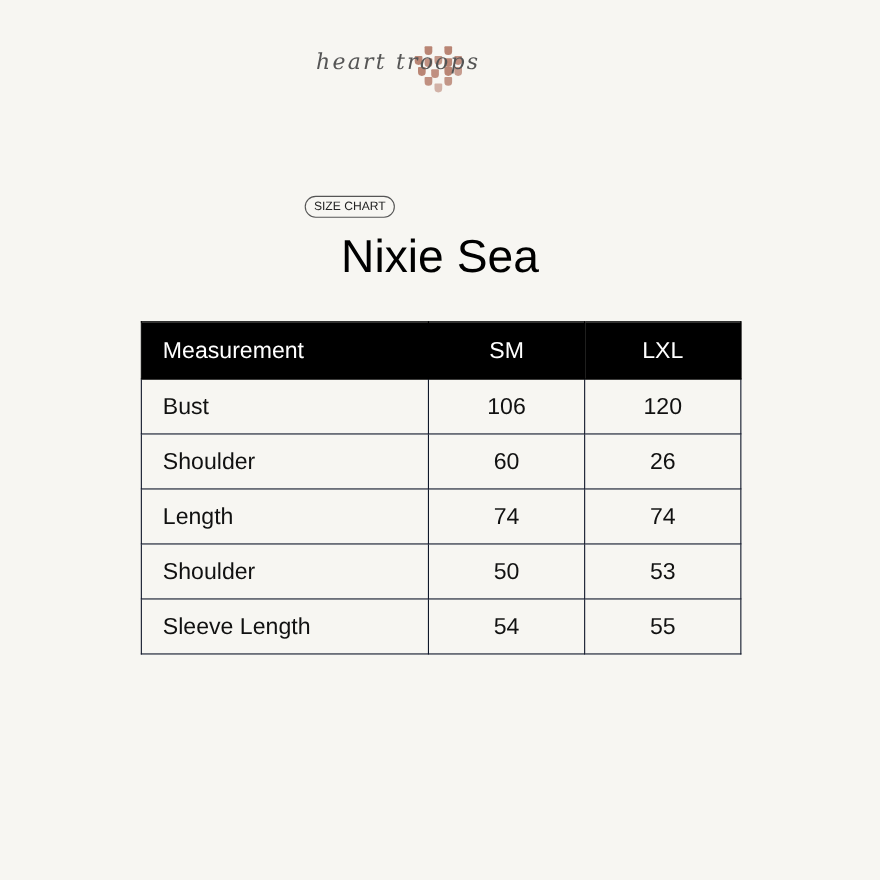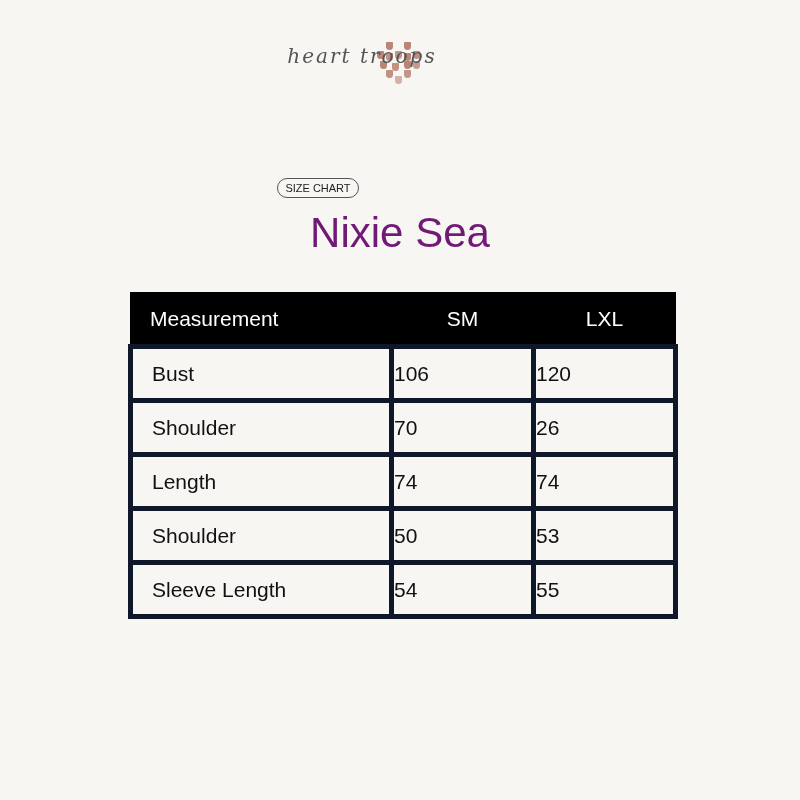--- a/index.html
+++ b/index.html
@@ -67,21 +67,21 @@
     }
     .title {
       position: absolute;
       left: 0;
       top: 206px;
       width: 800px;
       text-align: center;
       font-size: 42px;
       line-height: 54px;
       font-weight: 400;
-      color: #701a75;
+      color: #000000;
       margin: 0;
     }
     table.size-table {
       position: absolute;
       left: 128px;
       top: 292px;
       width: 545px;
       border-collapse: collapse;
       table-layout: fixed;
     }
@@ -99,31 +99,31 @@
     }
     .size-table th.first {
       text-align: left;
       padding-left: 19px;
     }
     .size-table th.num {
       text-align: center;
     }
     .size-table td {
       height: 49px;
-      border: 5px solid #0f172a;
+      border: 1px solid #0f172a;
       font-size: 21px;
       padding: 0;
       color: #111;
     }
     .size-table td.first {
       text-align: left;
       padding-left: 19px;
     }
     .size-table td.num {
-      text-align: left;
+      text-align: center;
     }
   </style>
 </head>
 <body>
 
 <div class="logo">
   <div class="logo-mark">
 
     <span class="tile" style="left:16px;top:4px;"></span>
     <span class="tile" style="left:34px;top:4px;"></span>
@@ -167,21 +167,21 @@
     </tr>
   </thead>
   <tbody>
     <tr>
       <td class="first">Bust</td>
       <td class="num">106</td>
       <td class="num">120</td>
     </tr>
     <tr>
       <td class="first">Shoulder</td>
-      <td class="num">70</td>
+      <td class="num">60</td>
       <td class="num">26</td>
     </tr>
     <tr>
       <td class="first">Length</td>
       <td class="num">74</td>
       <td class="num">74</td>
     </tr>
     <tr>
       <td class="first">Shoulder</td>
       <td class="num">50</td>

